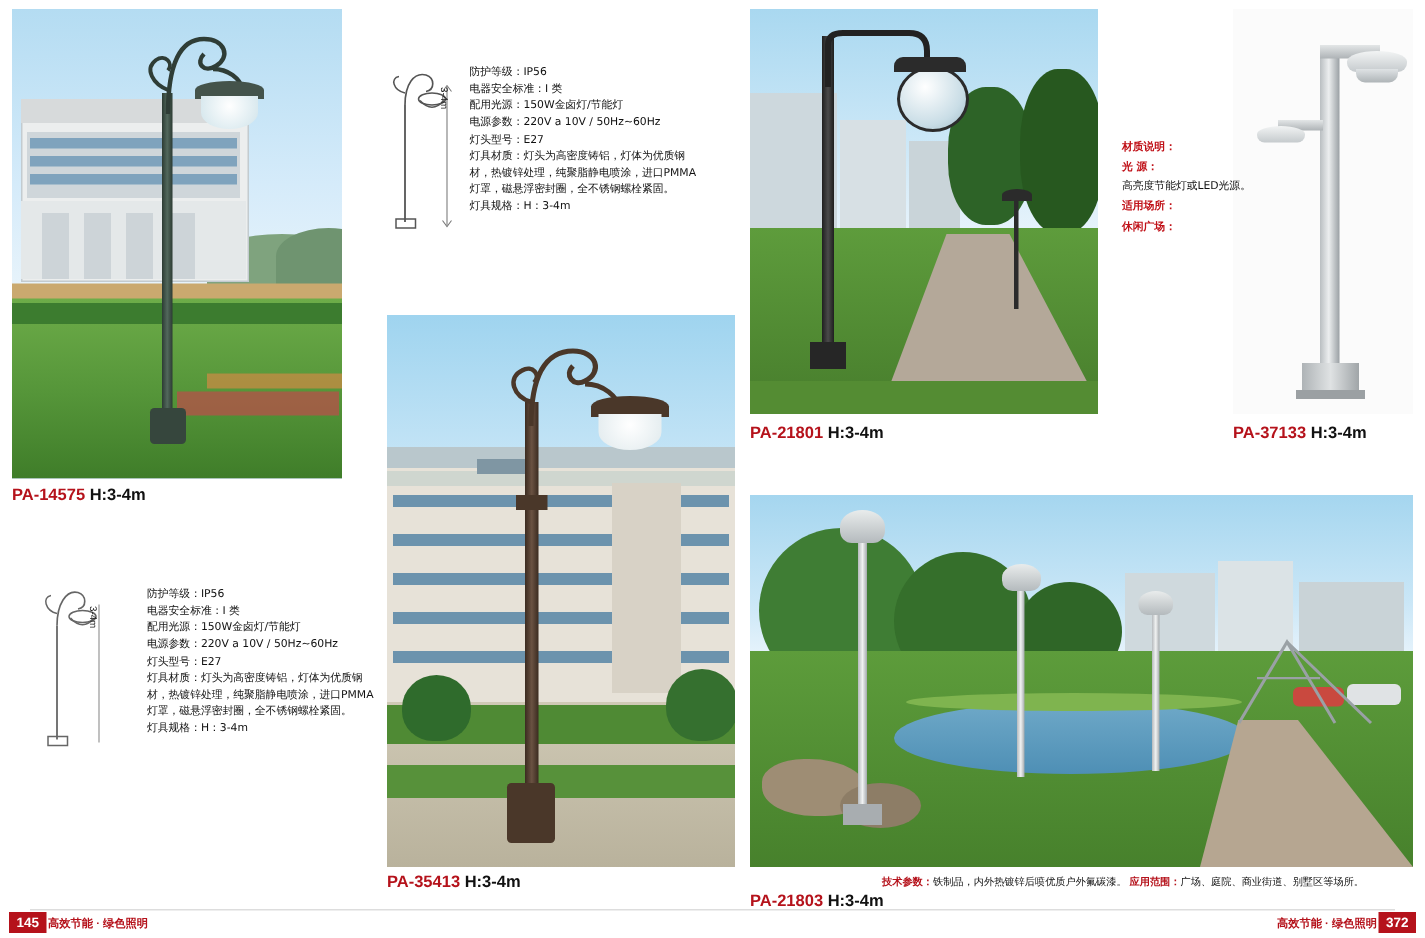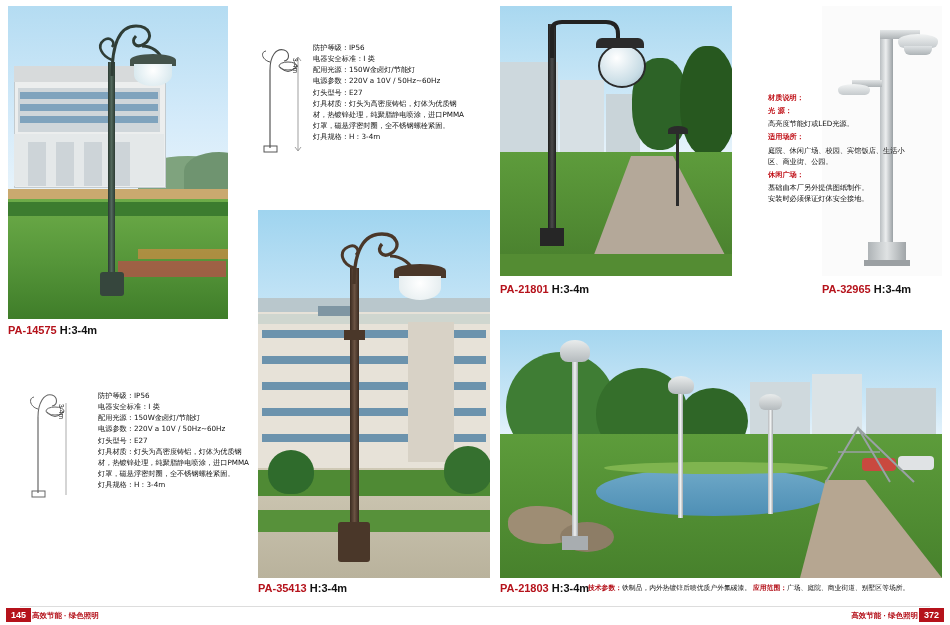--- a/index.html
+++ b/index.html
@@ -24,21 +24,21 @@
       font-family:"Liberation Sans", sans-serif;white-space:nowrap;}
   .caption .blk{color:#111;}
 
   
   .spec{position:absolute;font-size:7.2px;line-height:1.55;color:#111;
       font-family:"DejaVu Sans", sans-serif;}
   .spec div{white-space:nowrap;}
   .spec .wrap{white-space:normal;}
 
   .specred{position:absolute;font-size:7.2px;line-height:1.55;color:#111;
-      font-family:"DejaVu Sans", sans-serif;width:150px;margin-left:20px;}
+      font-family:"DejaVu Sans", sans-serif;width:150px;}
   .specred .hd{color:#c01017;font-weight:bold;}
   .specred p{margin:0 0 2px 0;}
 
   
   .drawing{position:absolute;}
   .dimtxt{position:absolute;font-size:6.5px;color:#222;
       writing-mode:vertical-rl;text-orientation:mixed;}
   .pagenum{position:absolute;bottom:3px;font-size:9px;font-weight:bold;color:#fff;
       background:#b5121b;padding:2px 5px;}
   .foottxt{position:absolute;bottom:4px;font-size:7.5px;color:#b5121b;font-weight:bold;}
@@ -235,32 +235,29 @@
          background:linear-gradient(#f2f4f4,#c5cacd);border-radius:50% 50% 6px 6px;"></div>
     <div style="position:absolute;left:82px;top:40px;width:28px;height:9px;
          background:linear-gradient(#dfe3e5,#aeb4b7);border-radius:0 0 6px 6px;"></div>
 
     <div style="position:absolute;left:30px;top:74px;width:30px;height:7px;
          background:linear-gradient(#e3e6e7,#aeb3b6);"></div>
     <div style="position:absolute;left:16px;top:78px;width:32px;height:11px;
          background:linear-gradient(#f2f4f4,#c5cacd);border-radius:50% 50% 5px 5px;"></div>
   </div>
   <div class="caption" style="left:822px;top:283px;">
-    <span>PA-32965</span><span class="blk"> H:3-4m</span>
+    <span>PA-37133</span><span class="blk"> H:3-4m</span>
   </div>
 
   <div class="specred" style="left:748px;top:92px;">
     <p><span class="hd">材质说明：</span></p>
     <p><span class="hd">光    源：</span></p>
     <p>高亮度节能灯或LED光源。</p>
     <p><span class="hd">适用场所：</span></p>
-    <p>庭院、休闲广场、校园、宾馆饭店、生活小区、商业街、公园。</p>
     <p><span class="hd">休闲广场：</span></p>
-    <p style="white-space:pre-line;">基础由本厂另外提供图纸制作。
-安装时必须保证灯体安全接地。</p>
   </div>
 
   <div class="photo" style="left:500px;top:330px;width:442px;height:248px;">
     <div class="sky" style="height:42%;background:linear-gradient(#a5d6ef 0%,#cbe7f7 70%,#e4f2fb 100%);"></div>
 
     <div style="position:absolute;left:250px;top:52px;width:60px;height:52px;background:#cfd9dd;"></div>
     <div style="position:absolute;left:312px;top:44px;width:50px;height:60px;background:#dbe3e6;"></div>
     <div style="position:absolute;left:366px;top:58px;width:70px;height:46px;background:#c9d3d7;"></div>
 
     <div class="tree" style="left:6px;top:22px;width:110px;height:110px;border-radius:50%;background:#3f7d34;"></div>
@@ -290,21 +287,21 @@
 
     <div style="position:absolute;left:268px;top:74px;width:5px;height:110px;background:linear-gradient(90deg,#b6babd,#f0f2f2,#a5aaad);"></div>
     <div style="position:absolute;left:259px;top:64px;width:23px;height:16px;background:linear-gradient(#e9ecec,#b4babd);border-radius:50% 50% 6px 6px;"></div>
 
     <svg style="position:absolute;left:318px;top:92px;" width="104" height="64" viewBox="0 0 104 64">
       <path d="M8 60 L40 6 L72 60" fill="none" stroke="#9aa1a5" stroke-width="2"></path>
       <path d="M40 6 L96 60" fill="none" stroke="#9aa1a5" stroke-width="2"></path>
       <line x1="20" y1="30" x2="62" y2="30" stroke="#9aa1a5" stroke-width="1.5"></line>
     </svg>
   </div>
-  <div class="caption" style="left:500px;top:582px;">
+  <div class="caption" style="left:500px;top:595px;">
     <span>PA-21803</span><span class="blk"> H:3-4m</span>
   </div>
 
   <div class="stripinfo" style="left:588px;top:583px;">
     <span class="r">技术参数：</span><span>铁制品，内外热镀锌后喷优质户外氟碳漆。</span>
     <span class="r">应用范围：</span><span>广场、庭院、商业街道、别墅区等场所。</span>
   </div>
 
   <div class="footline" style="left:20px;right:20px;bottom:18px;"></div>
   <div class="pagenum" style="left:6px;">145</div>

